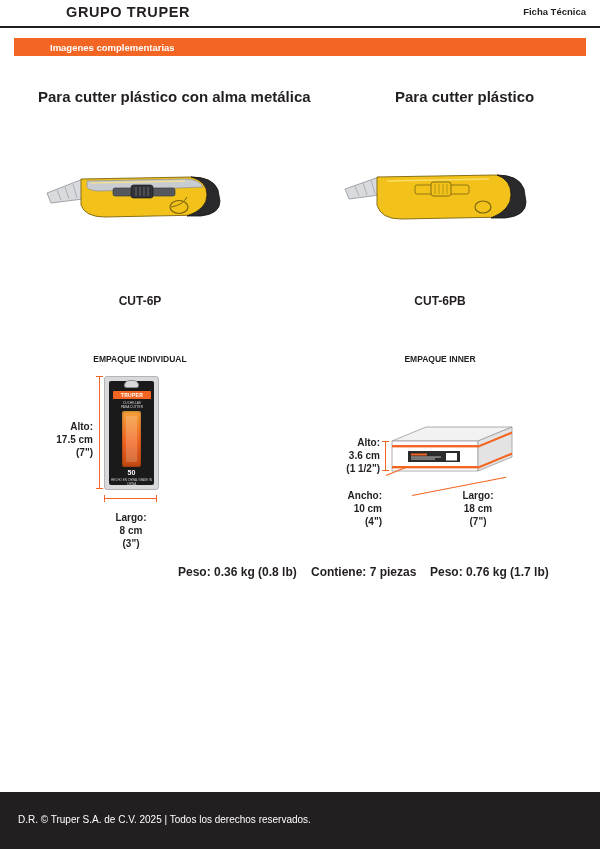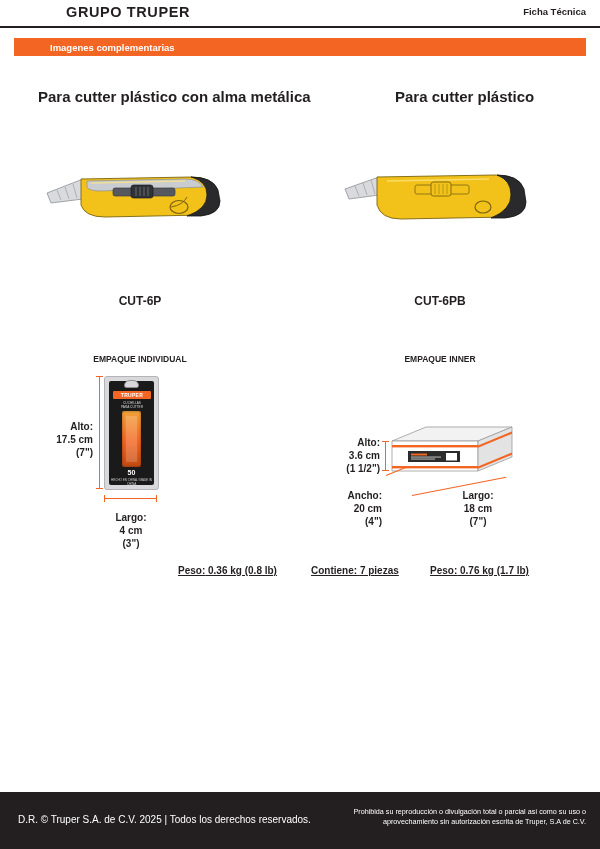--- a/index.html
+++ b/index.html
@@ -113,24 +113,23 @@
     font-size: 10px;
     font-weight: bold;
     line-height: 1.32;
     color: #231f20;
   }
   .measure.r { text-align: right; }
   .measure.c { text-align: center; }
 
   .weight {
     position: absolute;
-    font-size: 10px;
-    font-weight: bold;
-    color: #231f20;
-    text-decoration: underline;
+    font-size: 12px;
+    font-weight: bold;
+    color: #231f20;
   }
 
   
   .dimline {
     position: absolute;
     background: #f26522;
   }
   .dimline.v { width: 1.3px; }
   .dimline.h { height: 1.3px; }
   .dimcap {
@@ -354,21 +353,21 @@
   <span>Alto:</span><br>
   <span>17.5 cm</span><br>
   <span>(7")</span>
 </div>
 
 <div class="dimline h" style="left:104px; top:498px; width:53px;"></div>
 <div class="dimcap v" style="left:104px; top:495px;"></div>
 <div class="dimcap v" style="left:156px; top:495px;"></div>
 <div class="measure c" style="left:100px; top:511px; width:62px;">
   <span>Largo:</span><br>
-  <span>4 cm</span><br>
+  <span>8 cm</span><br>
   <span>(3")</span>
 </div>
 
 <div class="weight" style="left:178px; top:565px;">
   <span>Peso:</span>
   <span>0.36 kg (0.8 lb)</span>
 </div>
 
 <div class="box-wrap">
   <svg width="124" height="66" viewBox="0 0 124 66" xmlns="http://www.w3.org/2000/svg">
@@ -398,21 +397,21 @@
 <div class="dimcap h" style="left:382px; top:470px;"></div>
 <div class="measure r" style="left:330px; top:436px; width:50px;">
   <span>Alto:</span><br>
   <span>3.6 cm</span><br>
   <span>(1 1/2")</span>
 </div>
 
 <div class="dimline" style="left:386px; top:475px; width:22px; height:1.3px; transform: rotate(-22deg); transform-origin: left center;"></div>
 <div class="measure r" style="left:332px; top:489px; width:50px;">
   <span>Ancho:</span><br>
-  <span>20 cm</span><br>
+  <span>10 cm</span><br>
   <span>(4")</span>
 </div>
 
 <div class="dimline" style="left:412px; top:495px; width:96px; height:1.3px; transform: rotate(-11deg); transform-origin: left center;"></div>
 <div class="measure c" style="left:445px; top:489px; width:66px;">
   <span>Largo:</span><br>
   <span>18 cm</span><br>
   <span>(7")</span>
 </div>
 
@@ -420,14 +419,13 @@
   <span>Contiene:</span>
   <span>7 piezas</span>
 </div>
 <div class="weight" style="left:430px; top:565px;">
   <span>Peso:</span>
   <span>0.76 kg (1.7 lb)</span>
 </div>
 
 <div class="footer">
   <div class="footer-left">D.R. © Truper S.A. de C.V. 2025 | Todos los derechos reservados.</div>
-  <div class="footer-right">Prohibida su reproducción o divulgación total o parcial así como su uso o aprovechamiento sin autorización escrita de Truper, S.A de C.V.</div>
 </div>
 
 </body></html>

